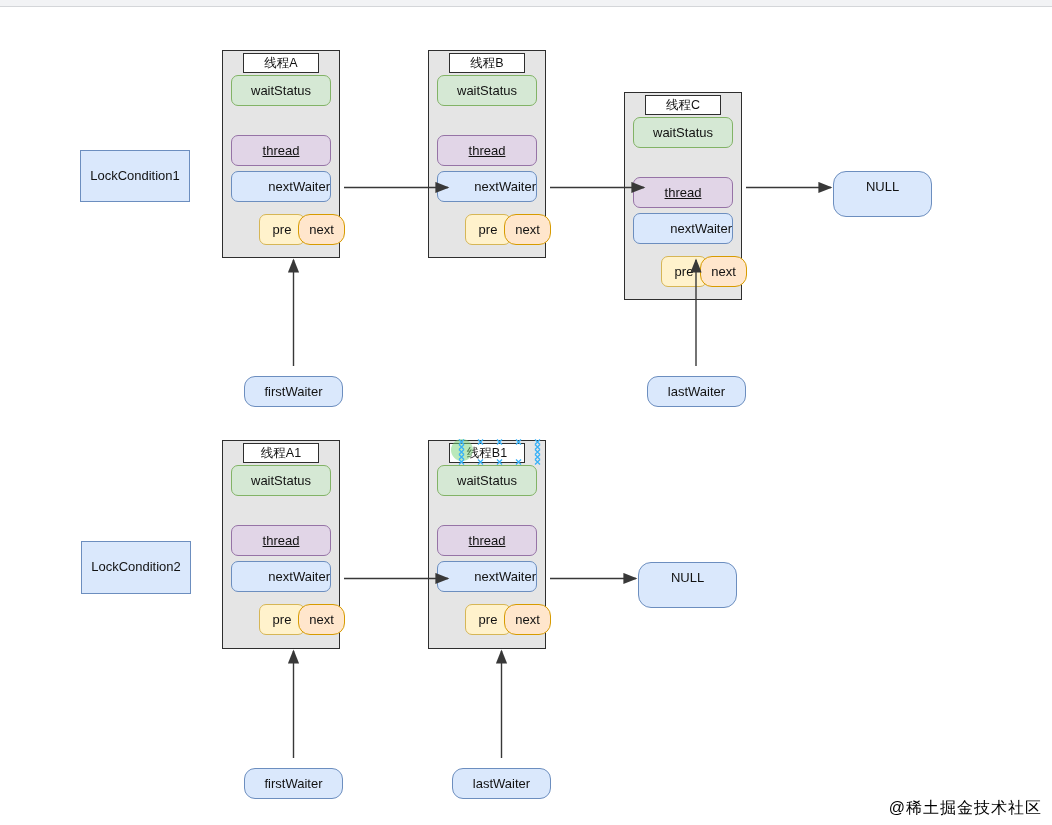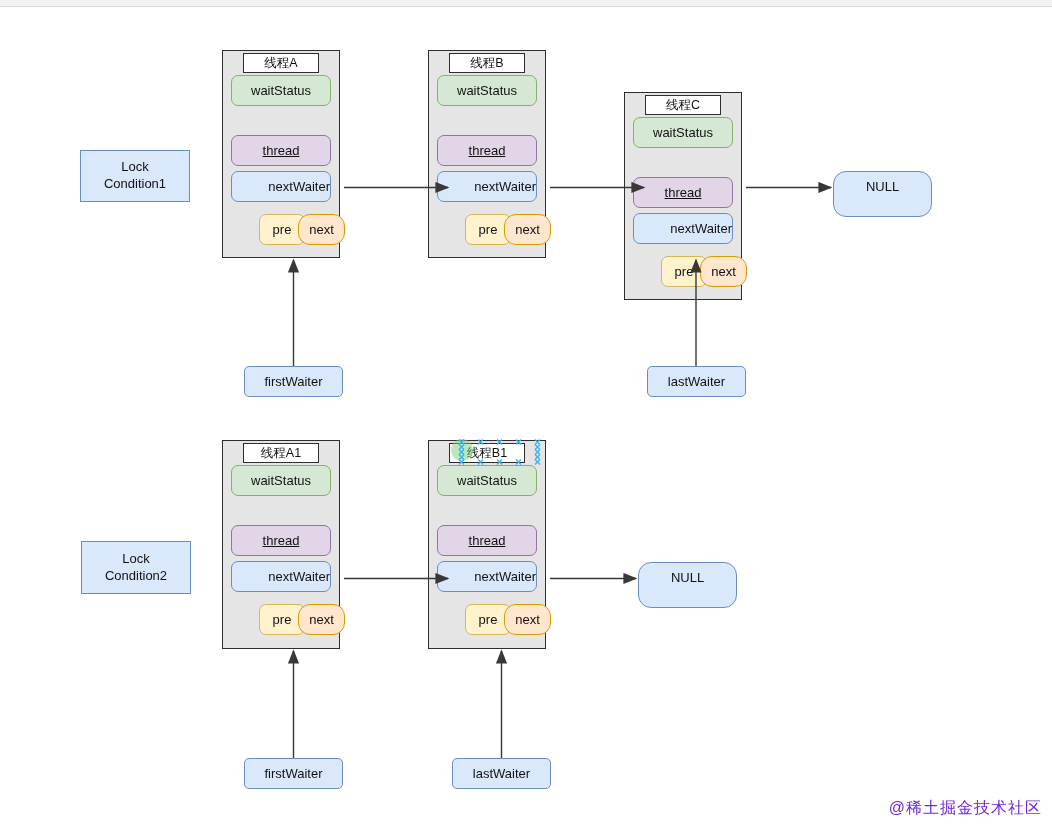--- a/index.html
+++ b/index.html
@@ -18,28 +18,28 @@
         width:100px;height:31px;border-radius:7px;border:1px solid #888;
         font-size:13px;line-height:29px;text-align:center;}
   .pill-wait{top:24px;background:#d5e8d4;border-color:#82b366;}
   .pill-thread{top:84px;background:#e1d5e7;border-color:#9673a6;text-decoration:underline;}
   .pill-nextwaiter{top:120px;background:#dae8fc;border-color:#6c8ebf;text-align:right;}
   .pill-pre{left:36px;transform:none;width:46px;top:163px;background:#fff2cc;border-color:#d6b656;}
   .pill-nxt{left:75px;transform:none;width:47px;top:163px;background:#ffe6cc;border-color:#d79b00;border-radius:12px;}
   
   .blue-node{position:absolute;box-sizing:border-box;background:#dae8fc;
              border:1px solid #6c8ebf;text-align:center;font-size:13px;color:#111;}
-  .lockbox{width:110px;height:52px;display:flex;flex-direction:column;
+  .lockbox{width:110px;height:52px;display:flex;flex-direction:row;
            align-items:center;justify-content:center;line-height:1.3;}
-  .waiter{width:99px;height:31px;line-height:29px;border-radius:5px;}
+  .waiter{width:99px;height:31px;line-height:29px;border-radius:11px;margin-top:10px;}
   .nullbox{width:99px;height:46px;line-height:30px;border-radius:13px;}
   svg.overlay{position:absolute;left:0;top:0;pointer-events:none;}
   .sel-circle{position:absolute;left:451px;top:439px;width:22px;height:22px;
               border-radius:50%;background:rgba(118,209,118,0.5);}
-  .watermark{position:absolute;right:10px;bottom:6px;font-size:16px;color:#6d28d9;
+  .watermark{position:absolute;right:10px;bottom:6px;font-size:16px;color:#000000;
              letter-spacing:1px;}
 </style>
 </head>
 <body>
 
 <div class="canvas">
 
   <div class="topbar"></div>
 
   <div class="blue-node lockbox" style="left:80px;top:150px;">

